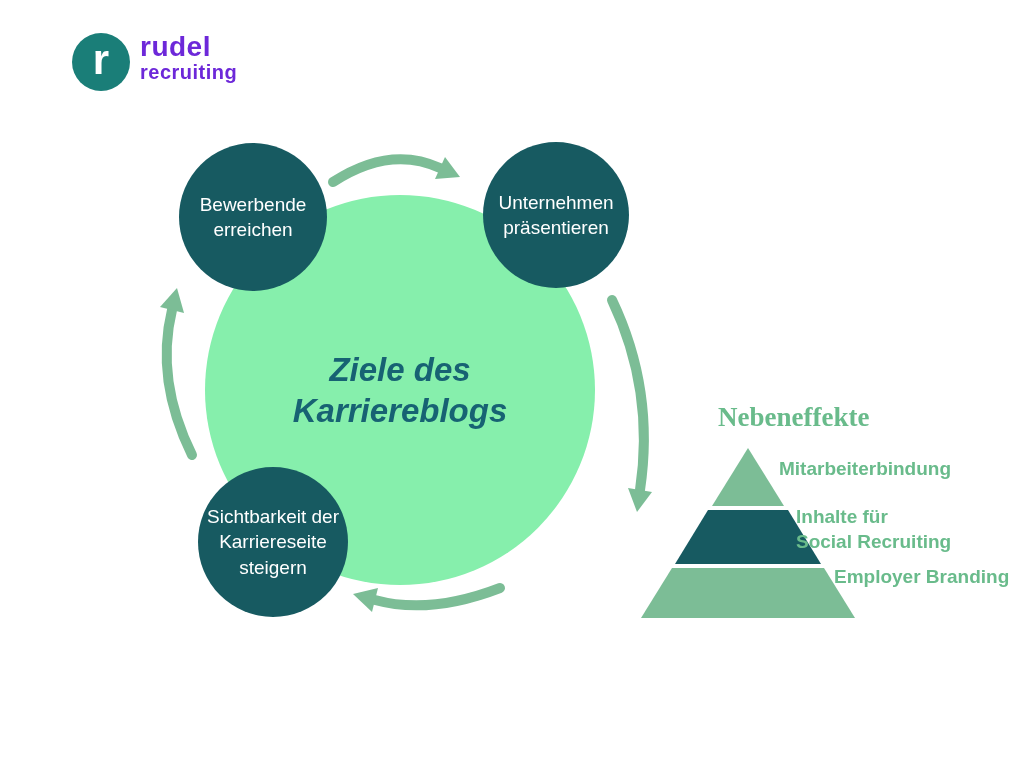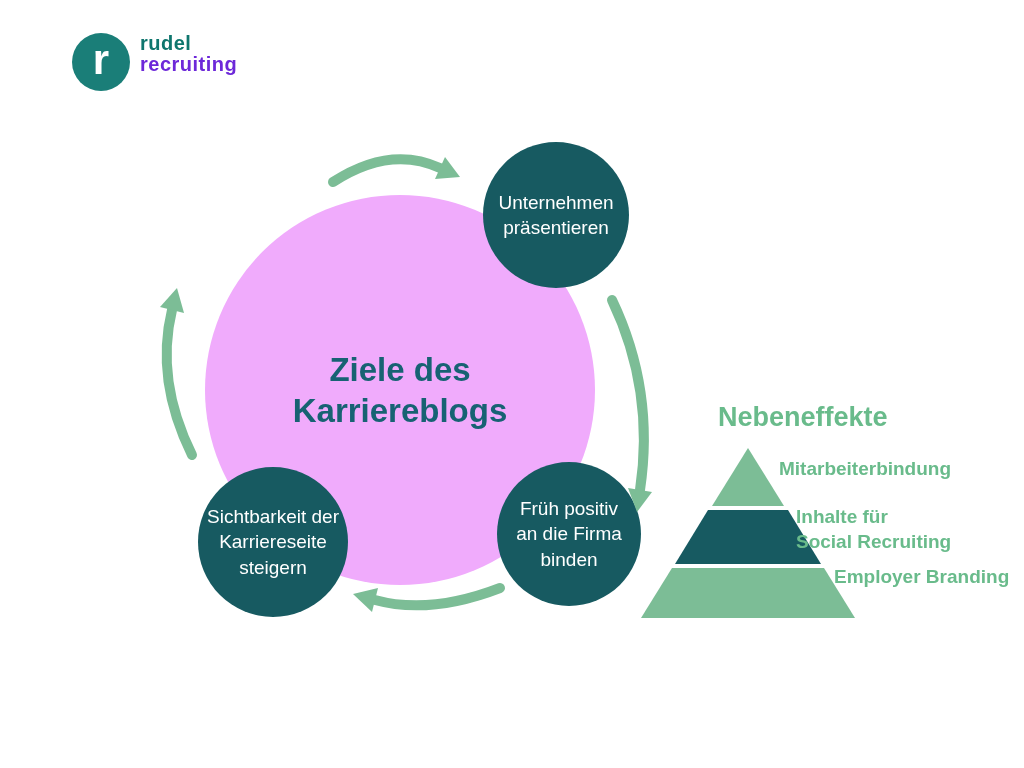--- a/index.html
+++ b/index.html
@@ -8,45 +8,45 @@
     overflow:hidden;font-family:"Liberation Sans", sans-serif;
   }
   
   .logo{position:absolute;left:72px;top:33px;display:flex;align-items:flex-start;}
   .logo-mark{
     width:58px;height:58px;border-radius:50%;background:#1A7E78;
     display:flex;align-items:center;justify-content:center;
     color:#ffffff;font-weight:bold;font-size:42px;line-height:1;padding-bottom:4px;box-sizing:border-box;
   }
   .logo-words{margin-left:10px;display:flex;flex-direction:column;}
-  .logo-word-top{color:#0f766e;font-weight:bold;font-size:20px;line-height:1.0;letter-spacing:0.5px;}
+  .logo-word-top{color:#6d28d9;font-weight:bold;font-size:28px;line-height:1.0;letter-spacing:0.5px;}
   .logo-word-bottom{color:#6d28d9;font-weight:bold;font-size:20px;line-height:1.1;letter-spacing:0.5px;}
   
   .big-circle{
     position:absolute;left:205px;top:195px;width:390px;height:390px;border-radius:50%;
-    background:#f0abfc;display:flex;align-items:center;justify-content:center;
+    background:#86efac;display:flex;align-items:center;justify-content:center;font-style:italic;
   }
   .center-title{
     color:#176273;font-weight:bold;font-size:33px;line-height:1.25;text-align:center;
     white-space:pre-line;
   }
   .node{
     position:absolute;border-radius:50%;background:#175A61;color:#ffffff;
     display:flex;align-items:center;justify-content:center;text-align:center;
     font-size:19px;line-height:1.32;white-space:pre-line;
   }
   .node-tl{left:179px;top:143px;width:148px;height:148px;}
   .node-tr{left:483px;top:142px;width:146px;height:146px;}
   .node-bl{left:198px;top:467px;width:150px;height:150px;}
   .node-br{left:497px;top:462px;width:144px;height:144px;}
   
   .arrows{position:absolute;left:0;top:0;width:1024px;height:768px;pointer-events:none;}
   
   .pyramid-svg{position:absolute;left:640px;top:440px;width:220px;height:185px;}
-  .pyr-title{position:absolute;left:718px;top:402px;font-size:27px;font-weight:bold;color:#69BB8B;}
+  .pyr-title{position:absolute;left:718px;top:402px;font-size:27px;font-weight:bold;color:#69BB8B;font-family:Liberation Serif, serif;}
   .pyr-label{position:absolute;font-size:19px;font-weight:bold;color:#69BB8B;line-height:1.3;white-space:pre-line;}
   .pyr-label-1{left:779px;top:457px;}
   .pyr-label-2{left:796px;top:505px;}
   .pyr-label-3{left:834px;top:565px;text-align:center;}
 </style>
 </head>
 <body>
 
 <div id="stage">
 
@@ -58,28 +58,27 @@
       <span class="logo-word-top">rudel</span>
       <span class="logo-word-bottom">recruiting</span>
     </div>
   </div>
 
   <div class="big-circle">
     <div class="center-title">Ziele des
 Karriereblogs</div>
   </div>
 
+  <div class="node node-tl">Bewerbende
+erreichen</div>
   <div class="node node-bl">Sichtbarkeit der
 Karriereseite
 steigern</div>
   <div class="node node-tr">Unternehmen
 präsentieren</div>
-  <div class="node node-br">Früh positiv
-an die Firma
-binden</div>
 
   <svg class="arrows" viewBox="0 0 1024 768">
     <g>
       <path d="M 333 182 Q 390 145 440 168" fill="none" stroke-width="10" stroke-linecap="round" stroke="#7CBD96"></path>
       <polygon points="460,177 435,179 445,157" fill="#7CBD96"></polygon>
     </g>
     <g>
       <path d="M 612 300 Q 655 390 640 490" fill="none" stroke-width="10" stroke-linecap="round" stroke="#7CBD96"></path>
       <polygon points="637,512 628,488 652,492" fill="#7CBD96"></polygon>
     </g>

